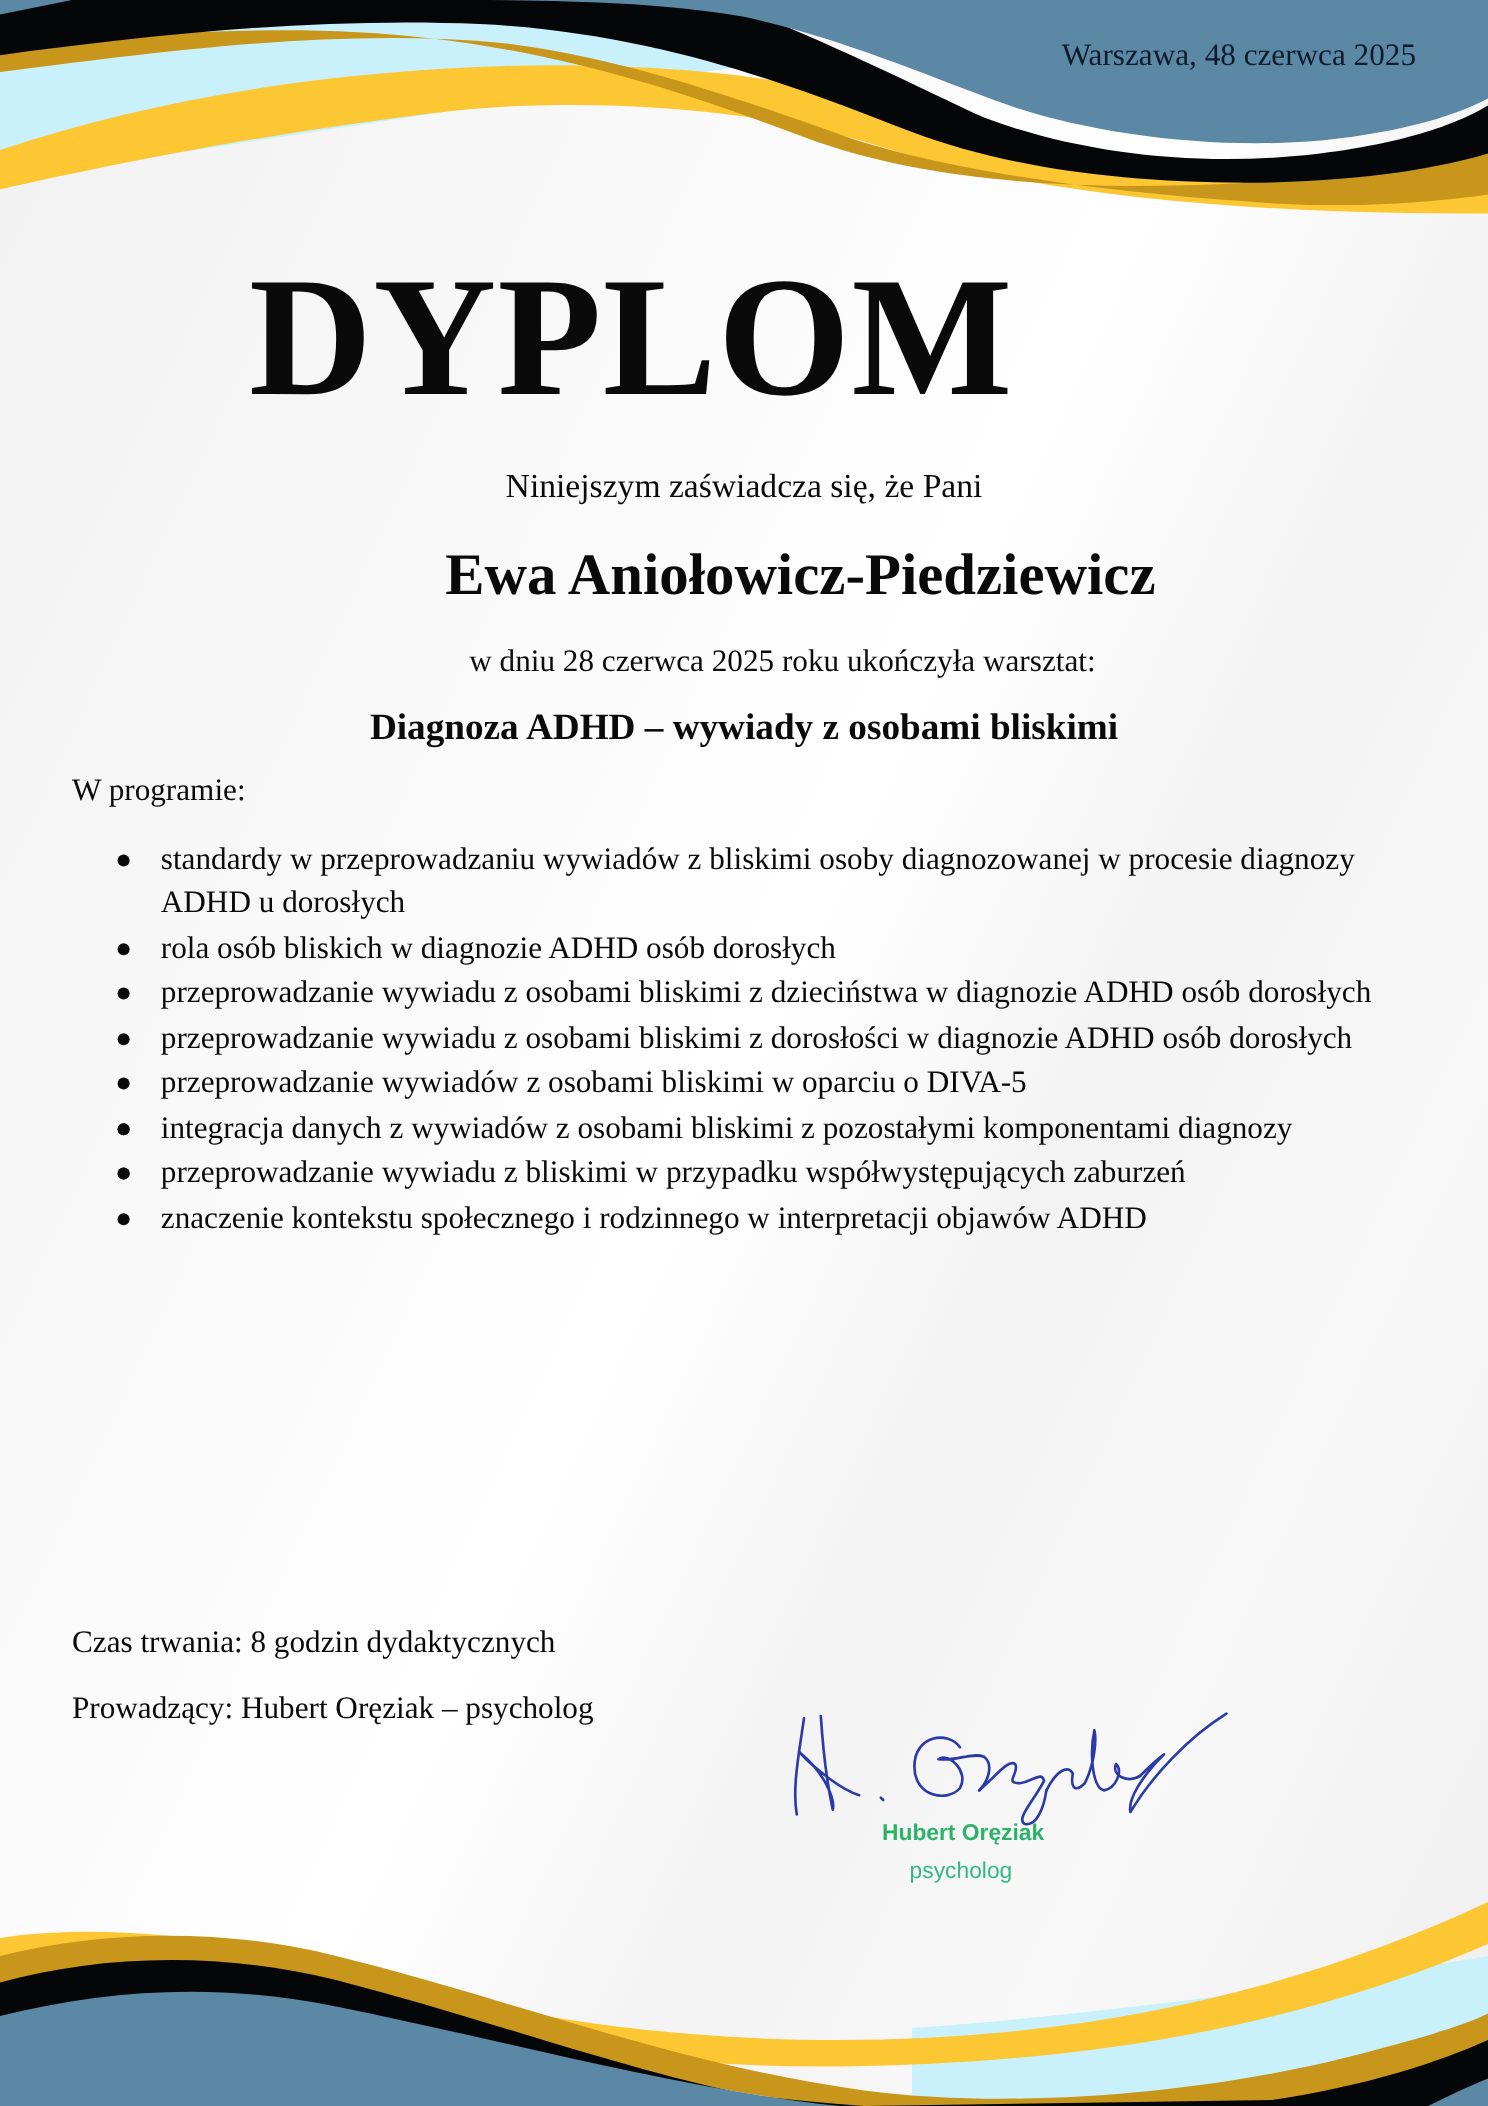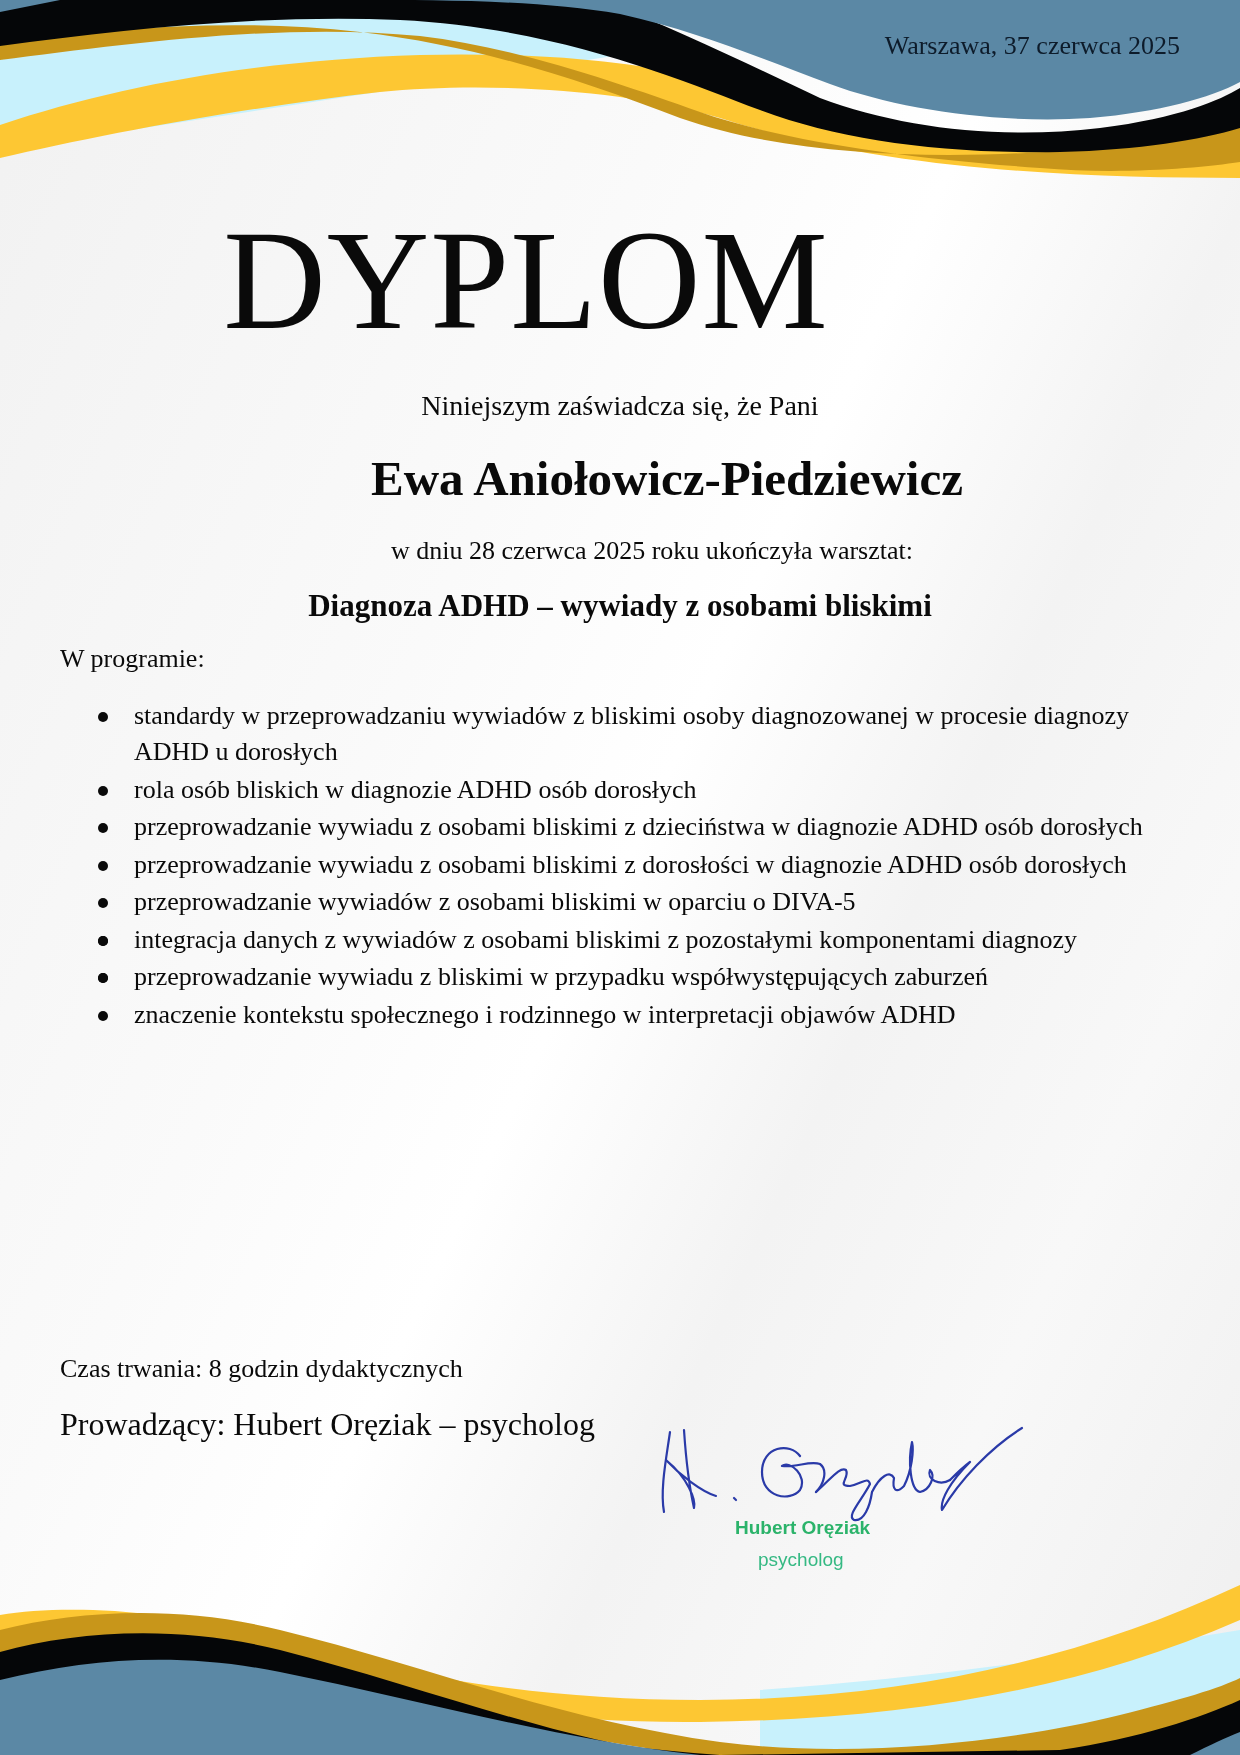--- a/index.html
+++ b/index.html
@@ -1,31 +1,31 @@
 <!DOCTYPE html>
 <html><head>
 <meta charset="utf-8">
 <style>
   html, body { margin: 0; padding: 0; }
   body { width: 1240px; height: 1755px; position: relative; overflow: hidden; background: #f4f4f4; font-family: "Liberation Serif", "DejaVu Serif", serif; color: #0a0a0a; }
   .bg { position: absolute; inset: 0; background: linear-gradient(115deg, #f1f1f1 0%, #fafafa 35%, #ffffff 50%, #f3f3f3 65%, #f8f8f8 80%, #efefef 100%); }
   .bg-svg { position: absolute; left: 0; top: 0; width: 1240px; height: 1755px; }
   .date { position: absolute; top: 30px; right: 60px; font-size: 26px; line-height: 32px; color: #0d1b2a; }
-  .title { position: absolute; top: 205px; left: 0; width: 1052px; text-align: center; font-size: 142px; font-weight: normal; line-height: 150px; letter-spacing: 1px; }
+  .title { position: absolute; top: 205px; left: 0; width: 1052px; text-align: center; font-size: 142px; font-weight: bold; line-height: 150px; letter-spacing: 1px; }
   .center { position: absolute; left: 0; width: 1240px; text-align: center; }
   .intro { top: 390px; font-size: 28px; line-height: 32px; }
   .name { top: 450px; font-size: 49px; font-weight: bold; line-height: 58px; padding-left: 47px; }
   .completed { top: 535px; font-size: 26px; line-height: 32px; margin-left: 32px; }
   .course { top: 587px; font-size: 31px; font-weight: bold; line-height: 38px; }
   .program-label { position: absolute; left: 60px; top: 643px; font-size: 26px; line-height: 32px; }
   .program-list { position: absolute; left: 94px; top: 698px; width: 1110px; margin: 0; padding: 0; list-style: none; font-size: 26px; line-height: 36px; }
   .program-list li { position: relative; padding-left: 40px; margin-bottom: 1.5px; }
   .program-list .bullet { position: absolute; left: 4px; top: 14px; width: 10px; height: 10px; border-radius: 50%; background: #0a0a0a; }
   .duration { position: absolute; left: 60px; top: 1353px; font-size: 26px; line-height: 32px; }
-  .trainer { position: absolute; left: 60px; top: 1408px; font-size: 32px; line-height: 32px; text-align: right; }
+  .trainer { position: absolute; left: 60px; top: 1408px; font-size: 26px; line-height: 32px; text-align: right; }
   .signature { position: absolute; left: 650px; top: 1420px; width: 380px; height: 110px; }
   .stamp-name { position: absolute; left: 735px; top: 1516px; font-family: "Liberation Sans", "DejaVu Sans", sans-serif; font-weight: bold; font-size: 19px; color: #2bb36a; line-height: 24px; }
   .stamp-role { position: absolute; left: 758px; top: 1548px; font-family: "Liberation Sans", "DejaVu Sans", sans-serif; font-size: 19px; color: #35b983; line-height: 24px; }
 </style>
 </head>
 <body>
 
 <div class="bg"></div>
 
 <svg class="bg-svg" viewBox="0 0 1240 1755">
@@ -52,21 +52,21 @@
 
     <path fill="#c8961a" d="M0,1630 C80,1610 180,1605 280,1630 C420,1664 560,1720 720,1742 C860,1760 1020,1740 1120,1715 C1180,1700 1220,1688 1240,1678 L1240,1712 C1200,1730 1120,1750 1020,1755 L700,1755 C560,1740 420,1700 280,1668 C180,1646 80,1650 0,1670 Z"></path>
 
     <path fill="#050608" d="M0,1652 C80,1630 180,1625 280,1650 C420,1686 560,1740 680,1755 L1240,1755 L1240,1700 C1200,1718 1140,1738 1060,1750 L720,1755 C580,1745 440,1720 300,1690 C200,1668 100,1670 0,1695 Z"></path>
 
     <path fill="#5b88a5" d="M0,1680 C90,1658 180,1652 280,1672 C420,1700 560,1740 700,1755 L0,1755 Z"></path>
     <path fill="#5b88a5" d="M1190,1755 C1210,1745 1225,1738 1240,1732 L1240,1755 Z"></path>
   </g>
 </svg>
 
-<div class="date">Warszawa, 37 czerwca 2025</div>
+<div class="date">Warszawa, 48 czerwca 2025</div>
 
 <div class="title">DYPLOM</div>
 
 <div class="center intro">Niniejszym zaświadcza się, że Pani</div>
 <div class="center name">Ewa Aniołowicz-Piedziewicz</div>
 <div class="center completed">w dniu 28 czerwca 2025 roku ukończyła warsztat:</div>
 <div class="center course">Diagnoza ADHD – wywiady z osobami bliskimi</div>
 
 <div class="program-label">W programie:</div>
 

